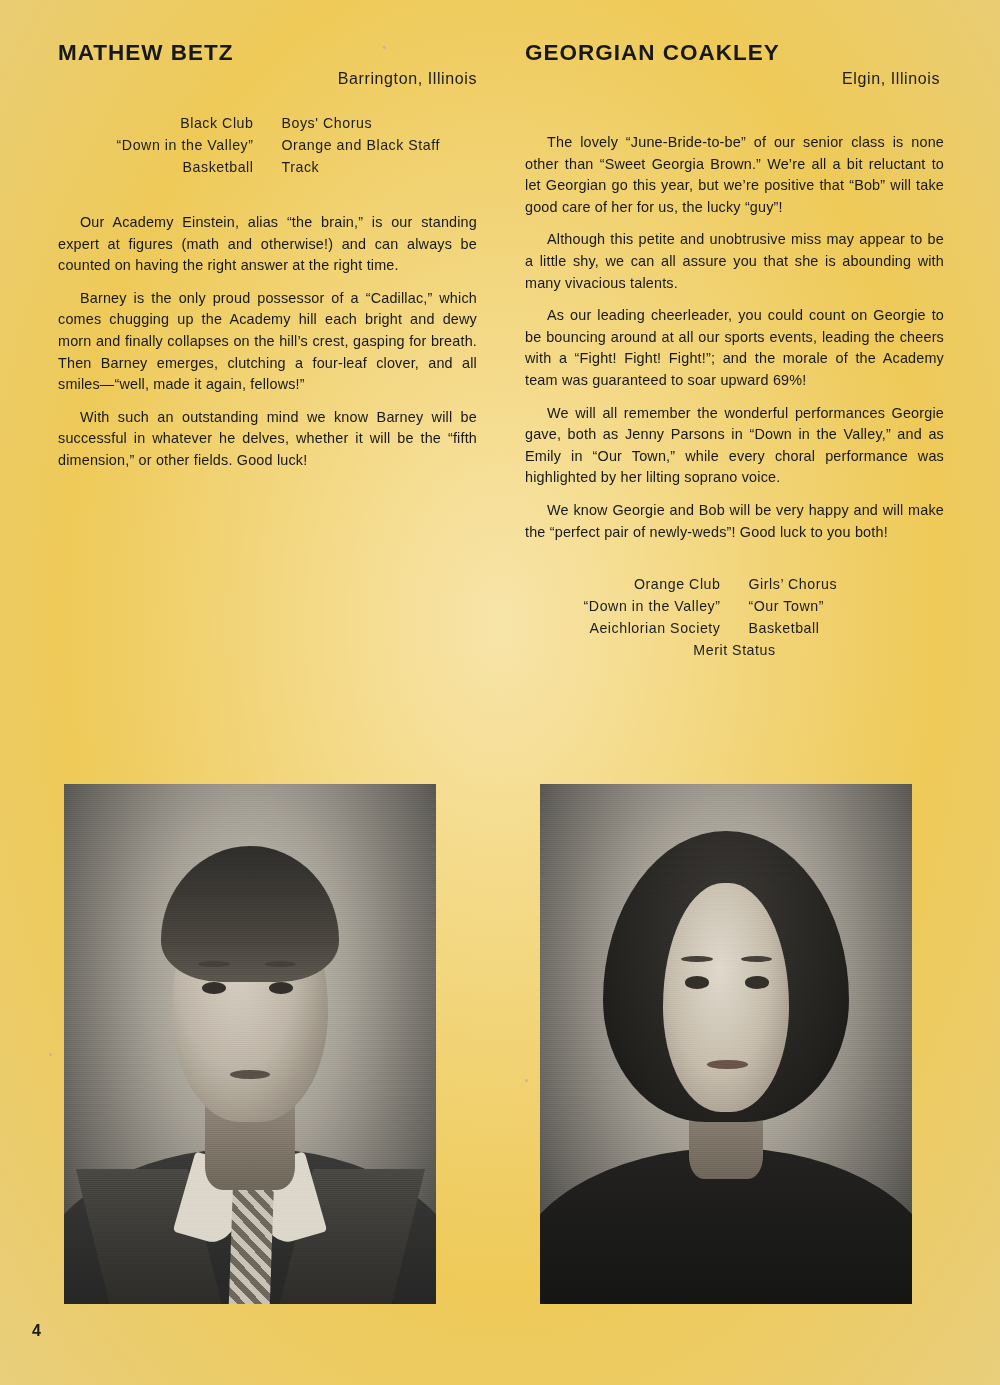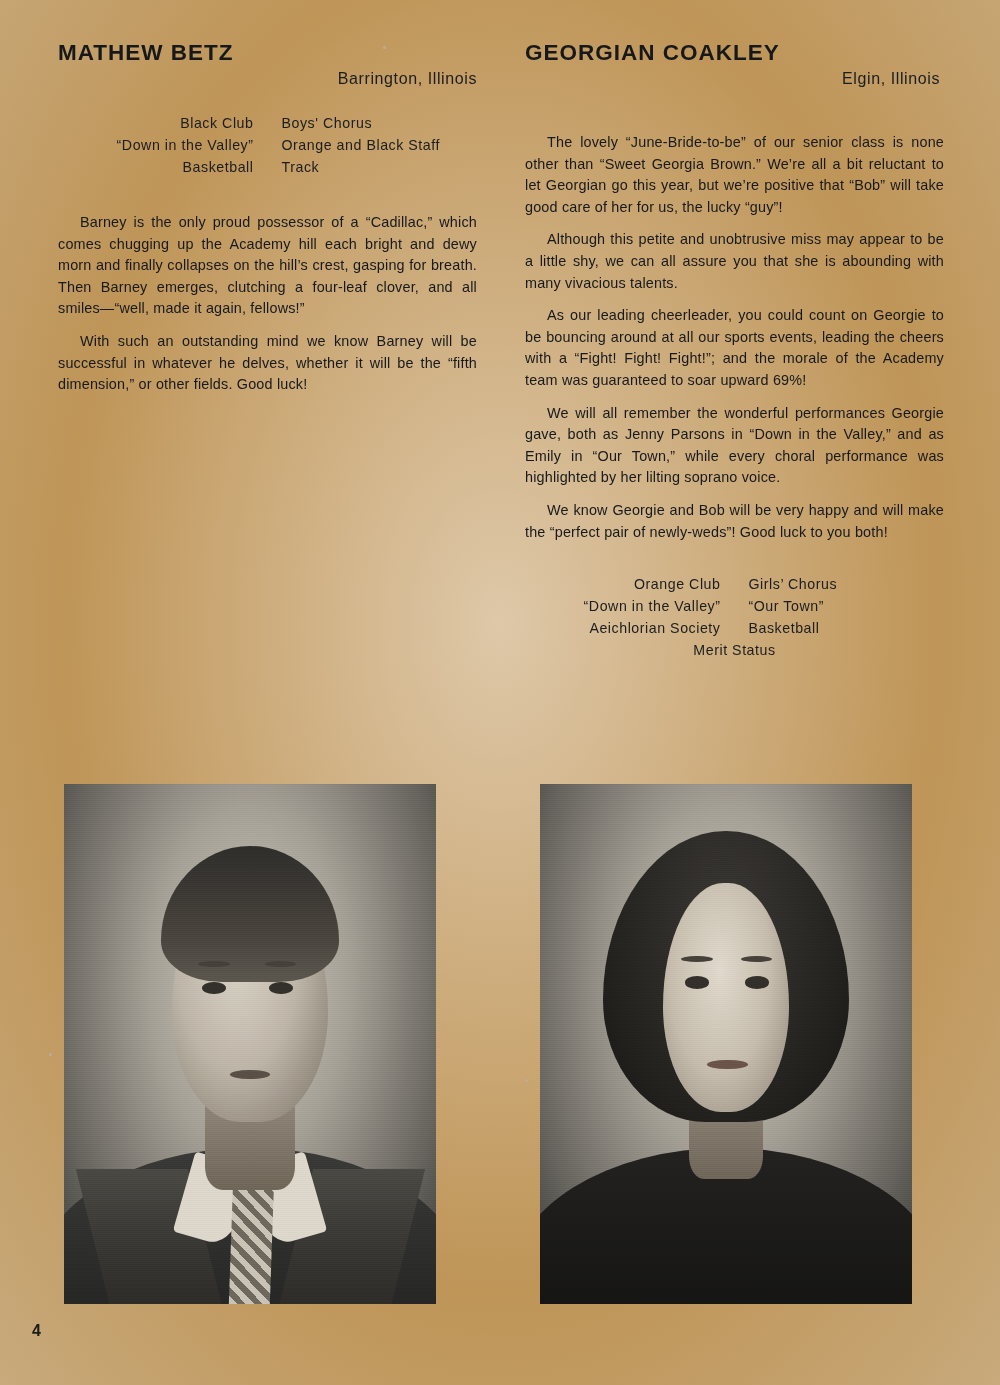--- a/index.html
+++ b/index.html
@@ -11,21 +11,21 @@
     width: 1000px;
     height: 1385px;
     position: relative;
     font-family: "Liberation Sans", sans-serif;
     color: #1a1a1a;
     overflow: hidden;
   }
   .page {
     position: absolute;
     inset: 0;
-    background: #a16207;
+    background: #eab308;
   }
   
   .paper-tone {
     position: absolute;
     inset: 0;
     background:
       radial-gradient(ellipse at 50% 45%, rgba(255,255,255,0.65) 0%, rgba(246,244,238,0.35) 62%, rgba(232,229,220,0.55) 100%);
     pointer-events: none;
   }
   .columns {
@@ -279,20 +279,21 @@
           <div class="cellA">“Down in the Valley”</div>
           <div class="cellB">Orange and Black Staff</div>
         </div>
         <div class="act-row">
           <div class="cellA">Basketball</div>
           <div class="cellB">Track</div>
         </div>
       </div>
 
       <div class="body-copy">
+        <p>Our Academy Einstein, alias “the brain,” is our standing expert at figures (math and otherwise!) and can always be counted on having the right answer at the right time.</p>
         <p>Barney is the only proud possessor of a “Cadillac,” which comes chugging up the Academy hill each bright and dewy morn and finally collapses on the hill’s crest, gasping for breath. Then Barney emerges, clutching a four-leaf clover, and all smiles—“well, made it again, fellows!”</p>
         <p>With such an outstanding mind we know Barney will be successful in whatever he delves, whether it will be the “fifth dimension,” or other fields. Good luck!</p>
       </div>
     </div>
 
     <div class="col col-right">
       <h1 class="entry-name">GEORGIAN COAKLEY</h1>
       <div class="entry-home">Elgin, Illinois</div>
 
       <div class="body-copy" style="margin-top:44px;">

